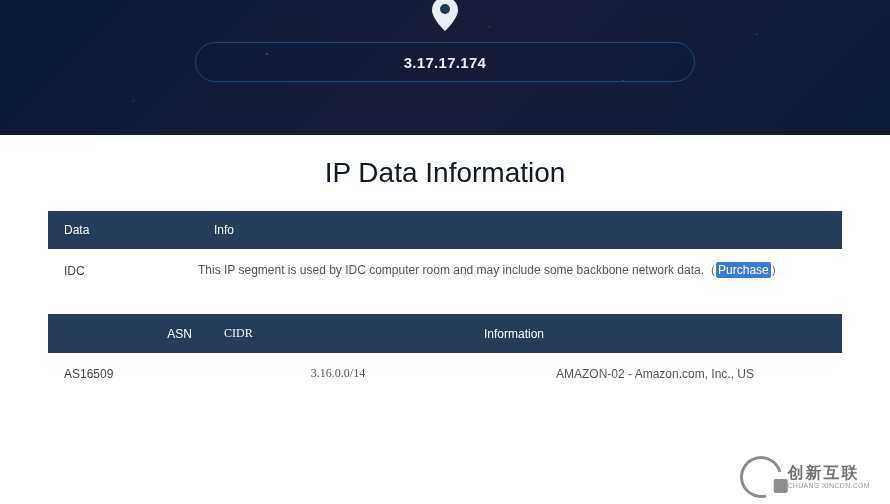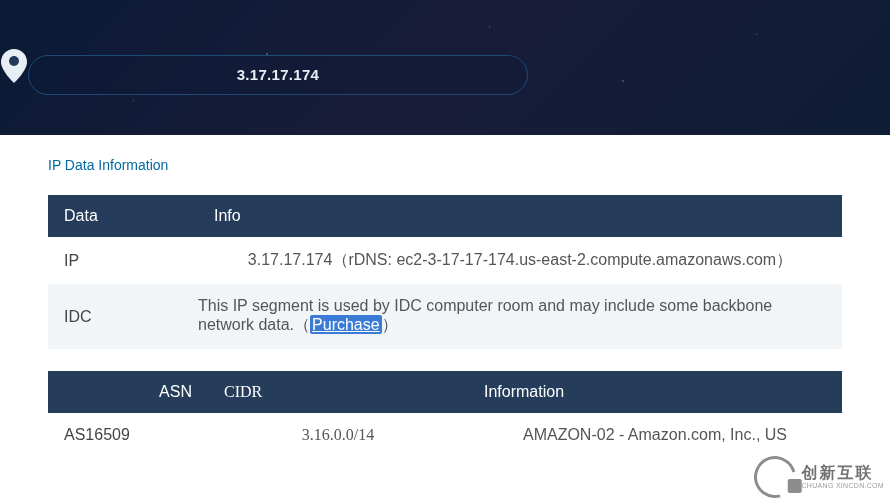--- a/index.html
+++ b/index.html
@@ -17,21 +17,21 @@
   .hero {
     height: 135px;
     background:
       radial-gradient(circle at 30% 40%, rgba(255,255,255,.25) 0 1px, transparent 1px),
       radial-gradient(circle at 70% 60%, rgba(255,255,255,.2) 0 1px, transparent 1px),
       radial-gradient(circle at 15% 75%, rgba(255,255,255,.15) 0 1px, transparent 1px),
       radial-gradient(circle at 85% 25%, rgba(255,255,255,.18) 0 1px, transparent 1px),
       radial-gradient(circle at 55% 20%, rgba(255,255,255,.2) 0 1px, transparent 1px),
       linear-gradient(135deg,#0a1a35 0%, #191c39 50%, #0e1c36 100%);
     display: flex;
-    flex-direction: row;
+    flex-direction: column;
     align-items: center;
     padding-top: 4px;
   }
   .location-pin {
     width: 28px; height: 36px;
     margin-top: -8px; 
     display:flex; align-items:center; justify-content:center;
   }
   .search-box {
     margin-top: 10px;
@@ -57,27 +57,28 @@
     border: 1.5px solid #2a5c90;
     background: transparent;
     color: #e8eef5;
     font-size: 12px;
     cursor: pointer;
   }
 
   
   .content { padding: 22px 48px 0 48px; }
   .title {
-    font-size: 14px;
+    text-align: center;
+    font-size: 28px;
     font-weight: 500;
-    color: #0369a1;
+    color: #0f172a;
     margin-bottom: 22px;
   }
 
-  table { width: 100%; border-collapse: collapse; font-size: 16px; }
+  table { width: 100%; border-collapse: collapse; font-size: 12px; }
   table + table { margin-top: 22px; }
   th {
     background: #253d5b;
     color: #fff;
     font-weight: 500;
     padding: 12px 16px;
     text-align: left;
   }
   th:first-child { text-align: left; width: 150px; }
   td {
@@ -89,31 +90,30 @@
   tbody tr:nth-child(even) td { background: #f2f5f8; }
   tbody tr:nth-child(odd) td { background: #fff; }
   td.idc-cell { text-align:left; padding-left:0; }
   td.idc-cell > span { display:inline; }
   .purchase {
     color: #fff;
     background: #3a7bd5;
     padding: 1px 2px;
     border-radius: 2px;
     cursor: pointer;
-    text-decoration: underline;
   }
 
   table.asn th:first-child { width: 160px; text-align:right; }
   table.asn th:nth-child(2), table.asn td:nth-child(2) { width: 260px; font-family: Liberation Serif, serif; }
   table.asn td:first-child { text-align:left; }
 
   
   .watermark {
     position: absolute;
-    right: 6px;
+    right: 20px;
     bottom: 6px;
     display: flex;
     align-items: center;
     gap: 6px;
     opacity: .85;
   }
   .watermark .logo-c {
     width: 42px; height: 42px;
     border: 3px solid #7a7a7a;
     border-radius: 50%;
@@ -152,24 +152,20 @@
 
   <table>
     <thead>
       <tr>
         <th>Data</th>
         <th>Info</th>
       </tr>
     </thead>
     <tbody>
       <tr>
-        <td>IP</td>
-        <td>3.17.17.174（rDNS: ec2-3-17-17-174.us-east-2.compute.amazonaws.com）</td>
-      </tr>
-      <tr>
         <td>IDC</td>
         <td class="idc-cell">
           <span>This IP segment is used by IDC computer room and may include some backbone network data.（</span><span class="purchase">Purchase</span><span>）</span>
         </td>
       </tr>
     </tbody>
   </table>
 
   <table class="asn">
     <thead>

